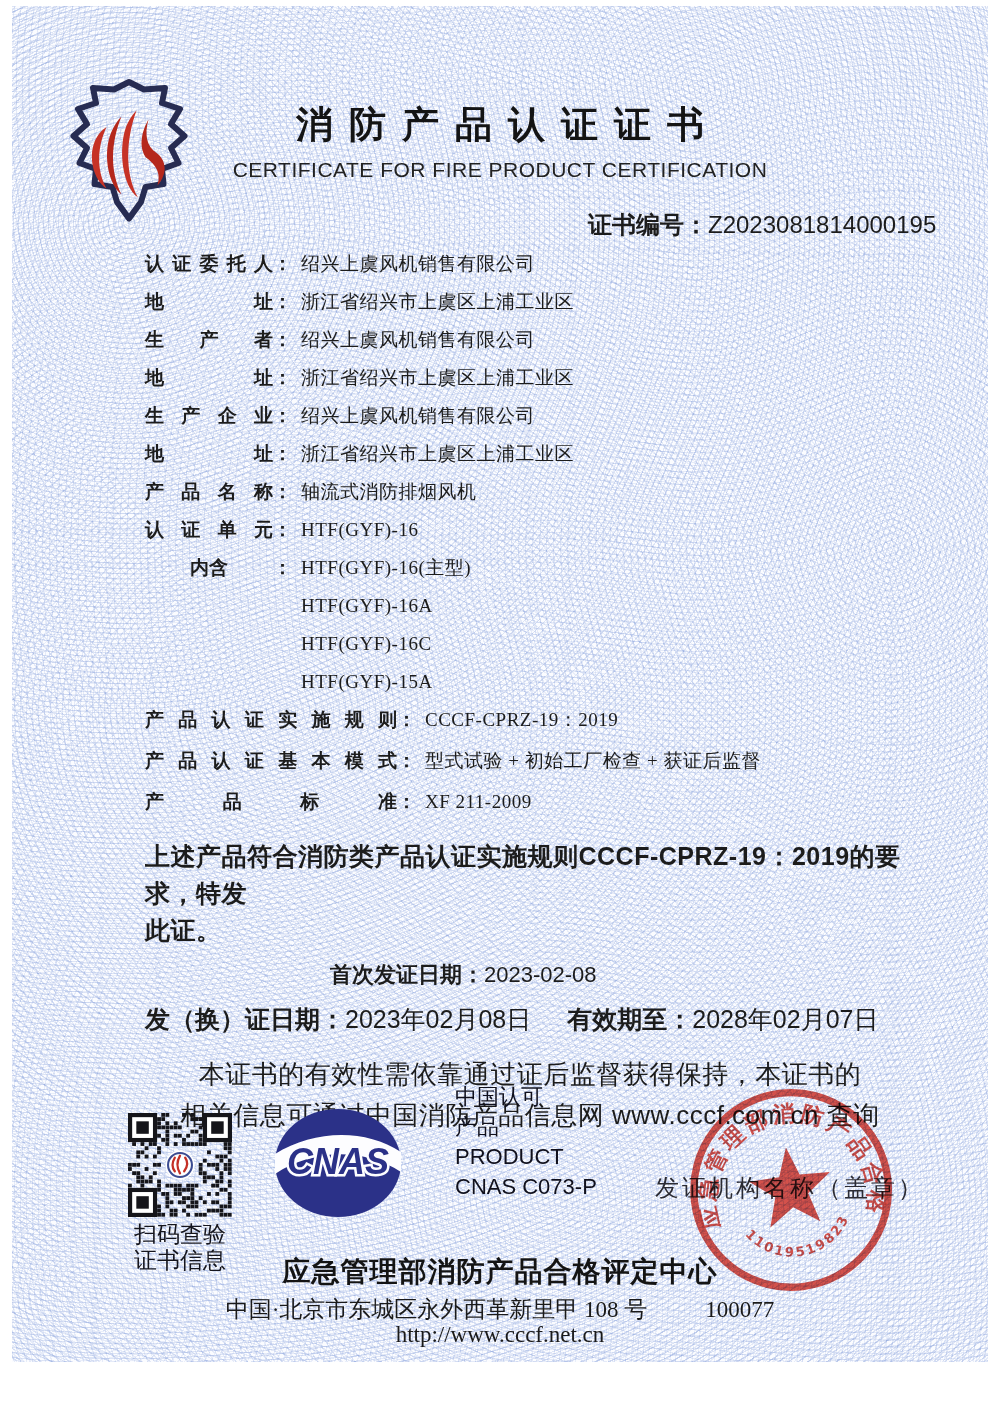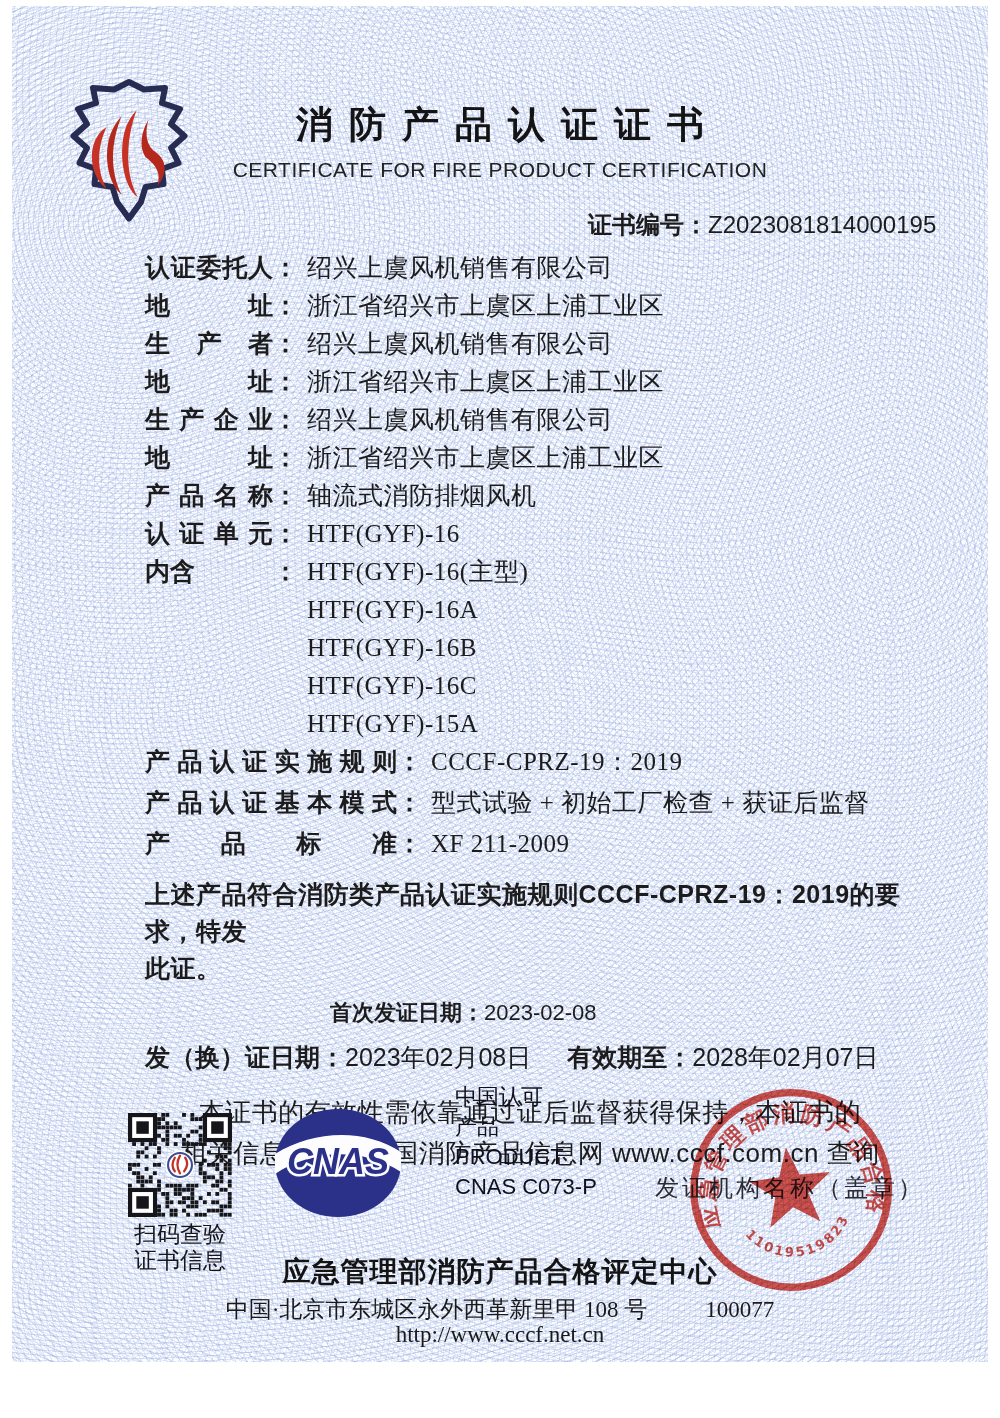--- a/index.html
+++ b/index.html
@@ -30,25 +30,25 @@
   }
   .title-en{
     position:absolute;top:158px;left:0;width:100%;text-align:center;
     font-size:21px;letter-spacing:.5px;color:#222;
   }
   .certno{position:absolute;top:209px;left:588px;font-size:24px;white-space:nowrap;}
   .certno .lab{font-weight:bold;}
   .serif{font-family:Liberation Sans, sans-serif;}
 
   .body{position:absolute;left:145px;top:251px;width:770px;}
-  .row{display:flex;align-items:baseline;height:38px;font-size:25px;white-space:nowrap;}
+  .row{display:flex;align-items:baseline;height:38px;font-size:19px;white-space:nowrap;}
   .rules .row{height:41px;}
   .lab{font-weight:bold;}
   .lab.j{display:inline-block;width:128px;text-align:justify;text-align-last:justify;}
-  .lab.r{display:inline-block;width:128px;text-align:left;}
+  .lab.r{display:inline-block;width:128px;text-align:center;}
   .lab.e{display:inline-block;width:128px;}
   .lab.rule{display:inline-block;width:252px;text-align:justify;text-align-last:justify;}
   .colon{font-weight:bold;}
   .val{font-family:"Liberation Serif","DejaVu Serif",serif;margin-left:9px;letter-spacing:.5px;}
 
   .statement{
     margin:8px 0 0 0;width:770px;font-size:25px;font-weight:bold;line-height:37px;letter-spacing:.5px;
   }
   .date-first{margin:11px 0 0 185px;font-size:22px;}
   .date-issue{margin:13px 0 0 0;font-size:25px;}
@@ -146,25 +146,20 @@
         </div>
       <div class="row">
           <span class="lab r">内含</span>
           <span class="colon">：</span>
           <span class="val">HTF(GYF)-16(主型)</span>
         </div>
       <div class="row">
           <span class="lab e"></span>
           <span class="colon">　</span>
           <span class="val">HTF(GYF)-16A</span>
-        </div>
-      <div class="row">
-          <span class="lab e"></span>
-          <span class="colon">　</span>
-          <span class="val">HTF(GYF)-16B</span>
         </div>
       <div class="row">
           <span class="lab e"></span>
           <span class="colon">　</span>
           <span class="val">HTF(GYF)-16C</span>
         </div>
       <div class="row">
           <span class="lab e"></span>
           <span class="colon">　</span>
           <span class="val">HTF(GYF)-15A</span>

